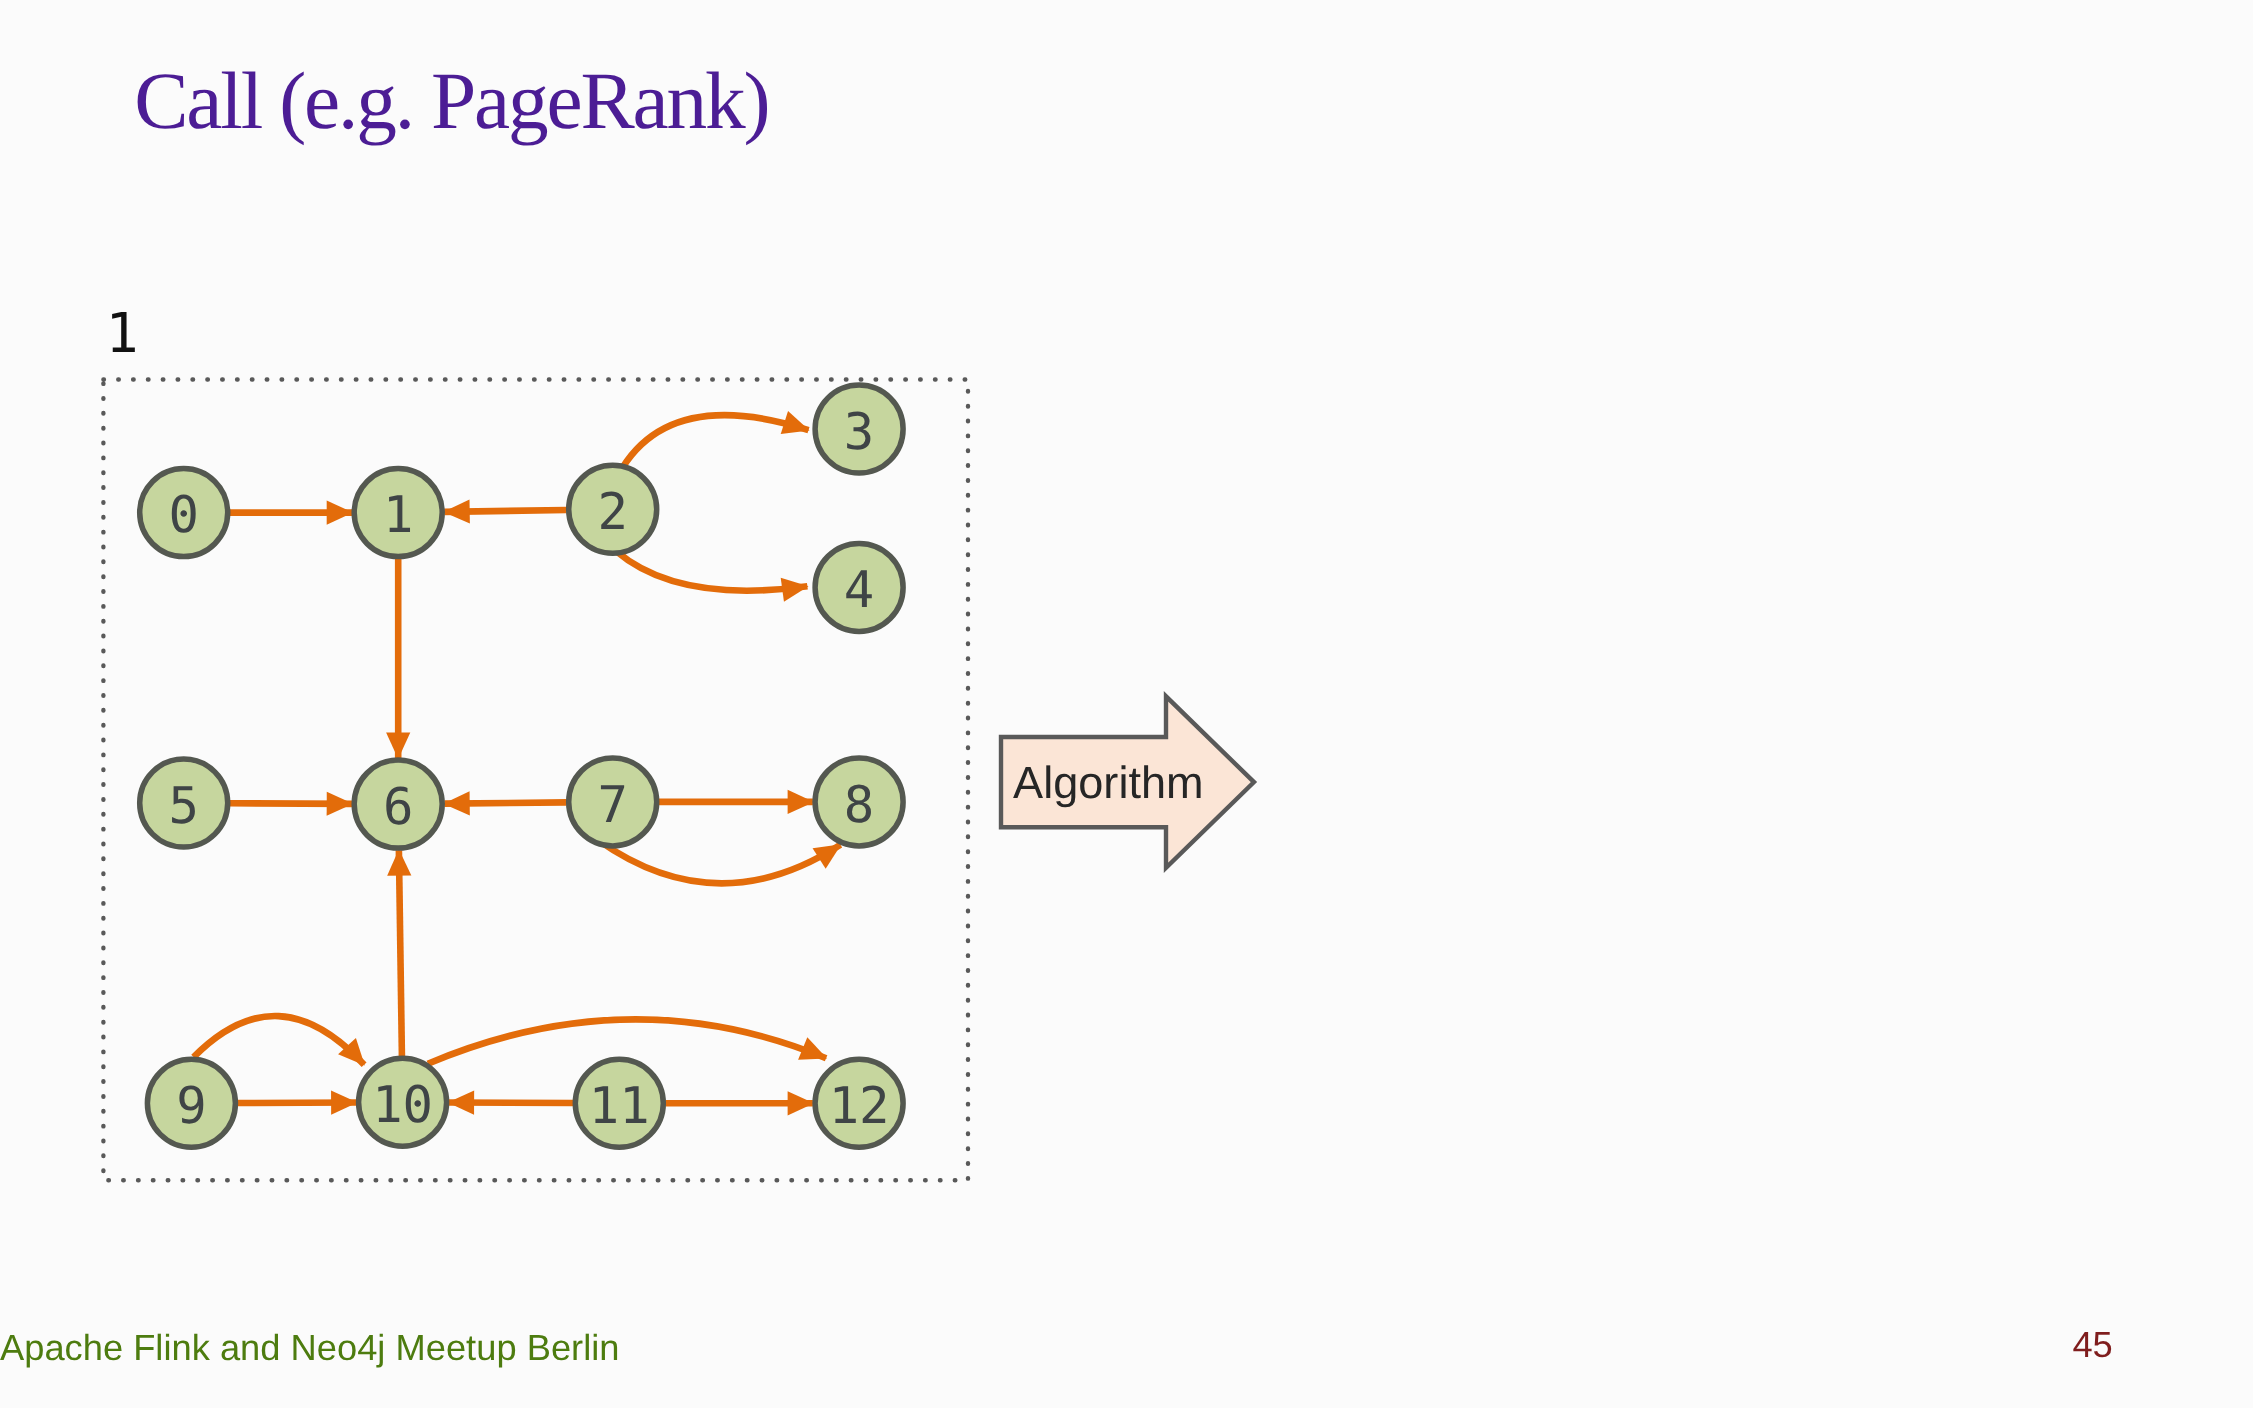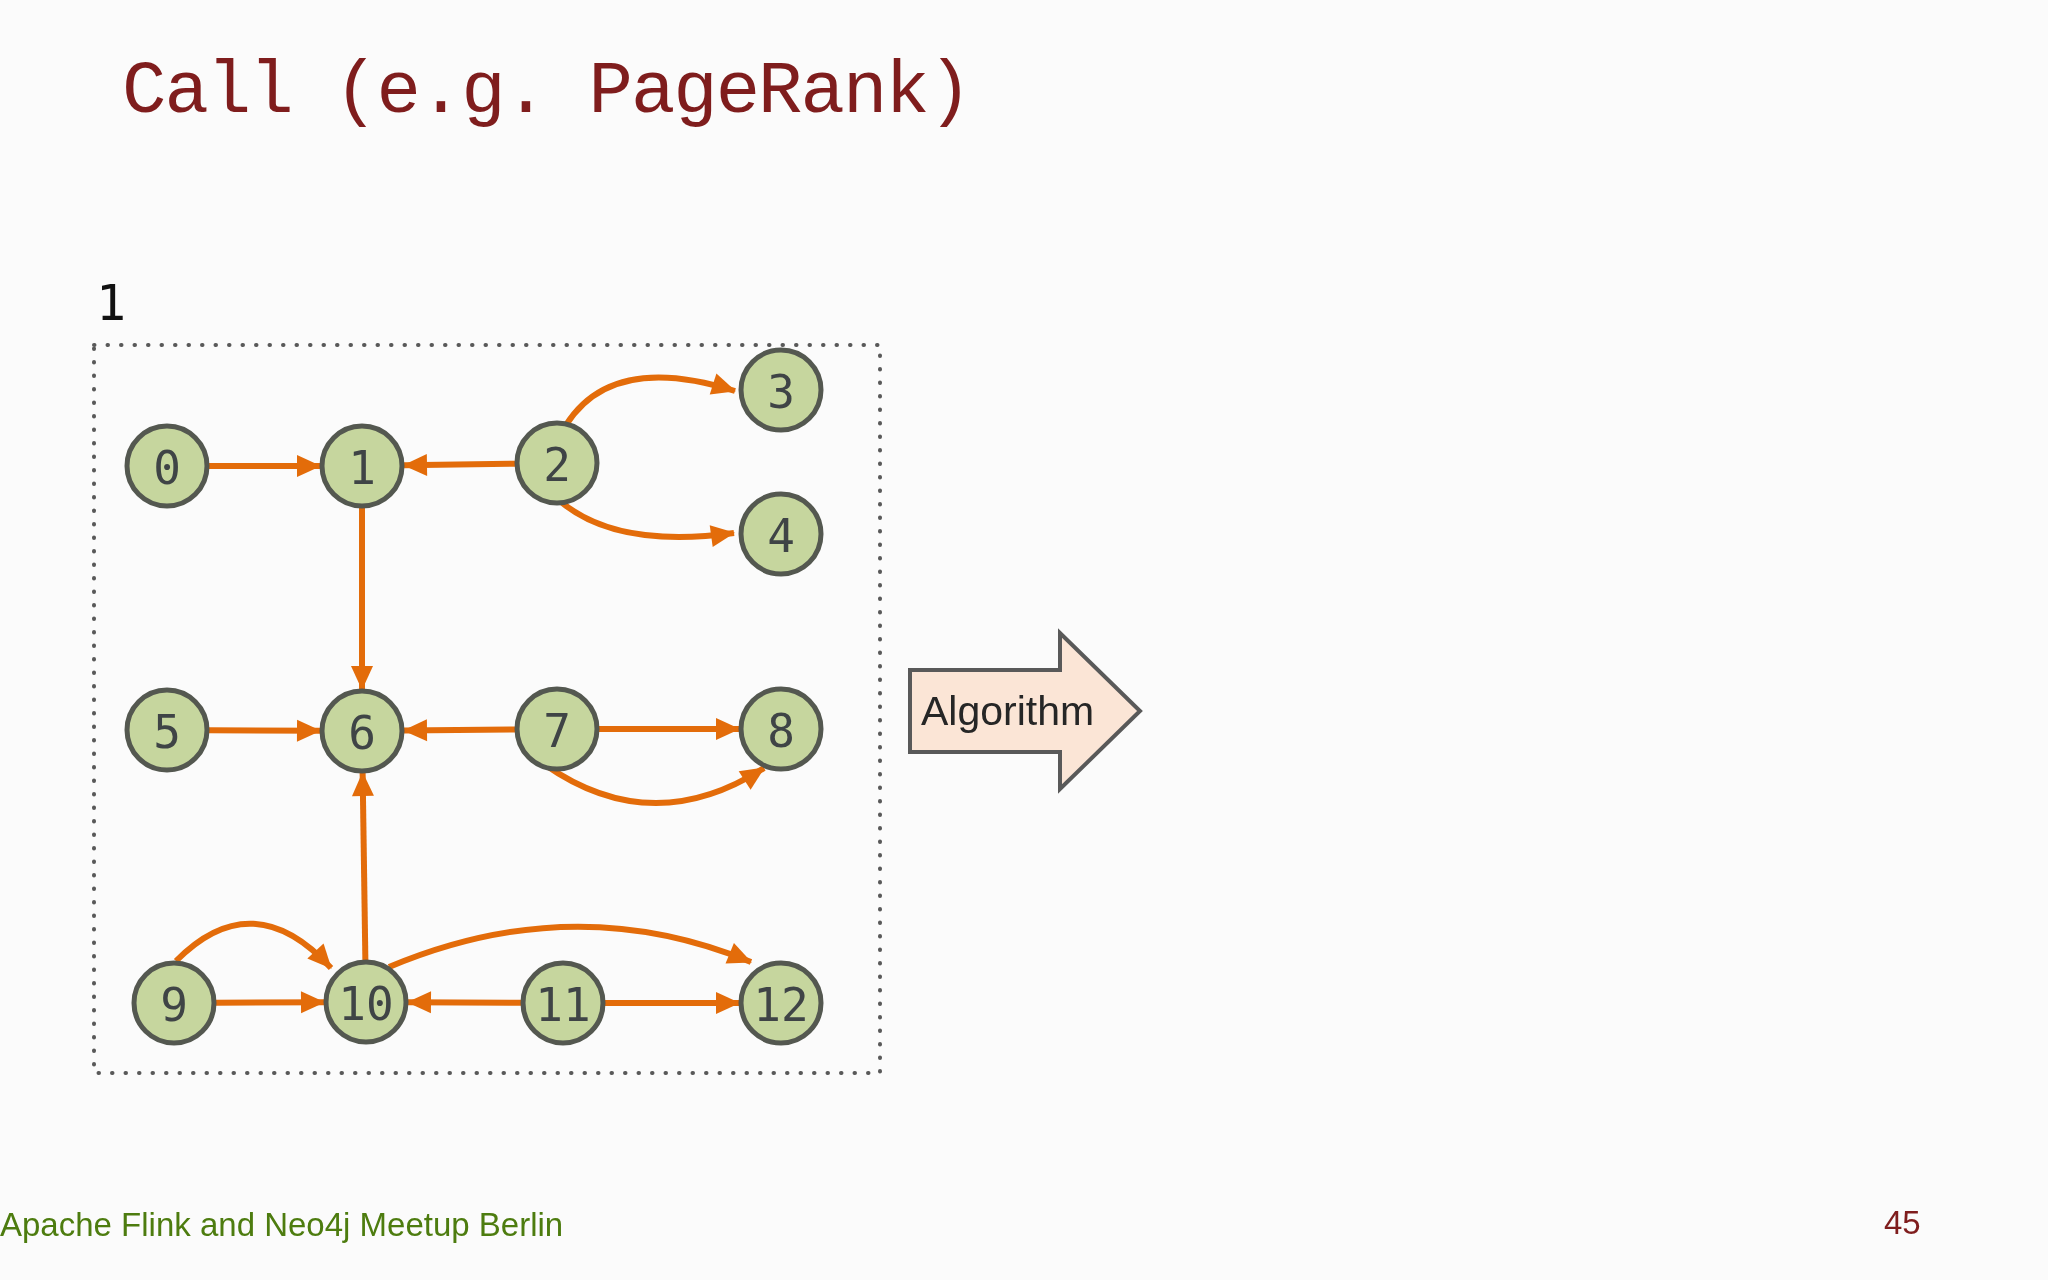--- a/index.html
+++ b/index.html
@@ -3,22 +3,22 @@
 <meta charset="utf-8">
 <style>
   html,body{margin:0;padding:0;}
   body{
     width:2048px;height:1280px;background:#fbfbfb;position:relative;
     font-family:"Liberation Sans",sans-serif;overflow:hidden;
   }
   .slide{position:absolute;inset:0;}
   .slide-title{
     position:absolute;left:122px;top:48px;margin:0;
-    font-size:74px;font-weight:400;letter-spacing:-2px;color:#7f1d1d;
-    font-family:Liberation Mono, monospace;line-height:1.2;
+    font-size:74px;font-weight:400;letter-spacing:-2px;color:#4c1d95;
+    font-family:Liberation Serif, serif;line-height:1.2;
   }
   svg.graph-svg{position:absolute;left:0;top:0;width:2048px;height:1280px;}
   .dotted-box{
     fill:none;stroke:#595959;stroke-width:4;
     stroke-linecap:round;stroke-dasharray:0.5 13;
   }
   .partition-label{
     font-family:"DejaVu Sans Mono","Liberation Mono",monospace;
     font-size:50px;fill:#111111;
   }

